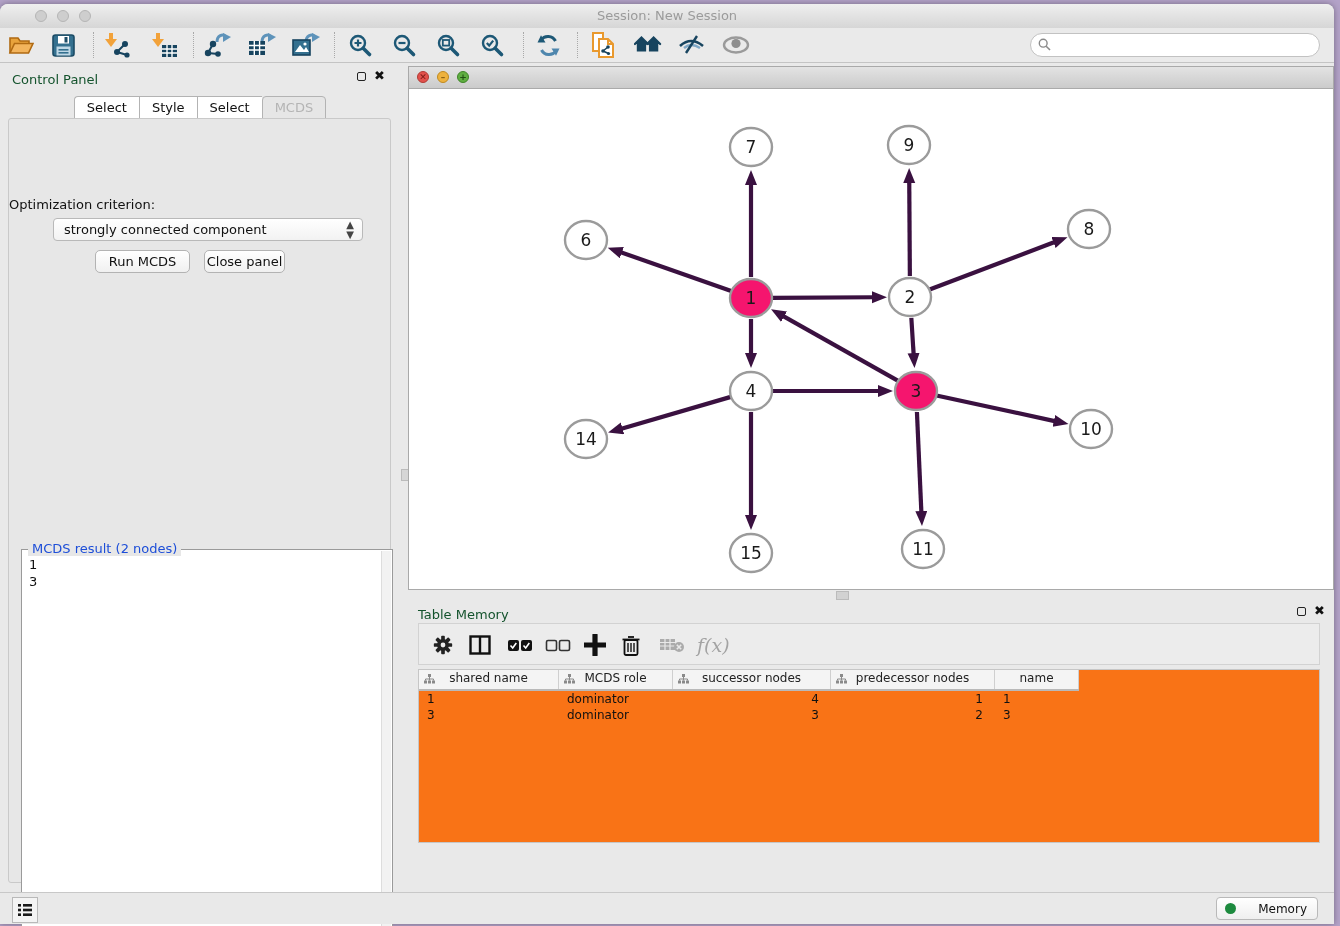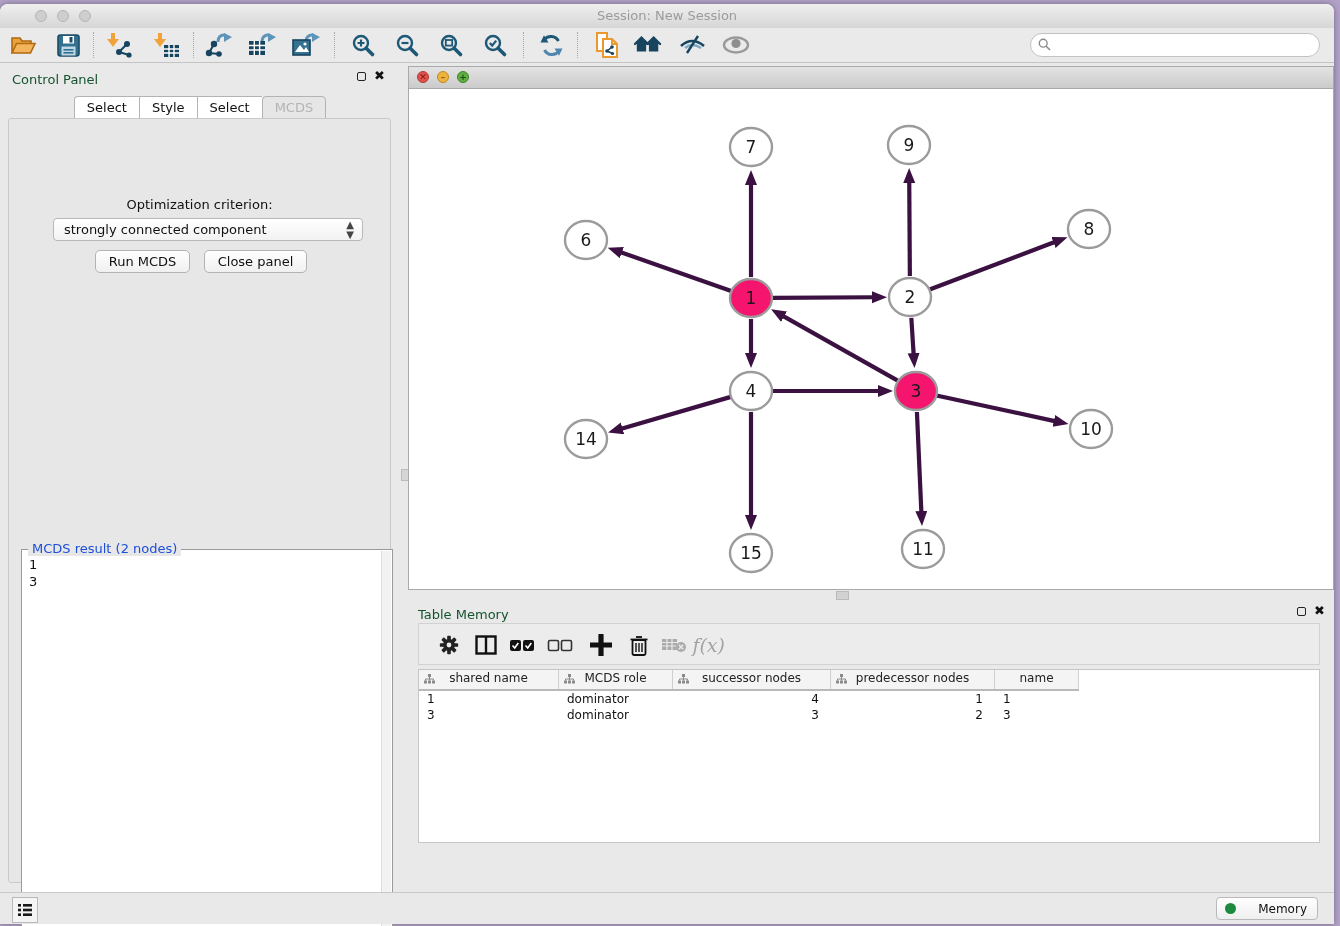--- a/index.html
+++ b/index.html
@@ -4,60 +4,60 @@
 <style>
   html,body{margin:0;padding:0}
   body{width:1340px;height:926px;background:#b3a2c8;font-family:"DejaVu Sans","Liberation Sans",sans-serif;position:relative;overflow:hidden;-webkit-font-smoothing:antialiased}
   .window{position:absolute;left:0;top:4px;width:1334px;height:920px;background:#e9e9e9;border-radius:8px 8px 0 0;box-shadow:0 0 6px rgba(0,0,0,.35)}
   
   .titlebar{position:absolute;left:0;top:0;width:100%;height:24px;background:linear-gradient(#efefef,#d6d6d6);border-bottom:1px solid #b9b9b9;border-radius:8px 8px 0 0}
   .titlebar .title{position:absolute;left:0;right:0;top:4px;text-align:center;font-size:13px;color:#9b9b9b}
   .tl{position:absolute;top:6px;width:12px;height:12px;border-radius:50%;background:#cecece;border:1px solid #b5b5b5;box-sizing:border-box}
   
   .toolbar{position:absolute;left:0;top:24px;width:100%;height:34px;background:#eaeaea;border-bottom:1px solid #c4c4c4}
-  .tbicon{position:absolute;top:3px;width:28px;height:28px;display:flex;align-items:center;justify-content:flex-end;cursor:default}
+  .tbicon{position:absolute;top:3px;width:28px;height:28px;display:flex;align-items:center;justify-content:flex-start;cursor:default}
   .tbsep{position:absolute;top:4px;height:26px;width:0;border-left:1px dotted #a9a9a9}
   .search{position:absolute;right:14px;top:5px;width:288px;height:22px;border:1px solid #c2c2c2;border-radius:12px;background:#fff}
   .search input{position:absolute;left:26px;top:1px;width:250px;height:18px;border:none;outline:none;font-size:12px;background:transparent}
   .search svg{position:absolute;left:7px;top:4px}
   
   .phead{position:absolute;left:0;top:0;width:100%;height:32px}
   .phead .ptitle{position:absolute;left:12px;top:10px;font-size:13px;color:#14532d}
   .wfloat{position:absolute;top:10px;width:9px;height:9px;border:1.5px solid #222;border-radius:2px;box-sizing:border-box}
   .wclose{position:absolute;top:6px;font-size:13px;font-weight:bold;color:#111}
   
   .cpanel{position:absolute;left:0;top:58px;width:400px;height:831px}
   .cp-tabs{position:absolute;left:0;top:34px;width:100%;text-align:center}
   .tab{display:inline-block;padding:3px 12px 4px;font-size:13px;background:#fff;border:1px solid #b3b3b3;border-right:none;color:#111;vertical-align:top}
   .tab:first-child{border-radius:4px 0 0 0}
   .tab:last-child{border-right:1px solid #b3b3b3;border-radius:0 4px 0 0}
   .tab.sel{background:#e6e6e6;color:#b4b4b4;border-radius:4px 4px 0 0}
   .cp-body{position:absolute;left:8px;top:56px;width:383px;height:765px;background:#e7e7e7;border:1px solid #c9c9c9;border-radius:3px;box-sizing:border-box}
-  .opt-label{position:absolute;left:0;width:100%;top:78px;text-align:center;font-size:13px;color:#111}
+  .opt-label{position:absolute;left:0;width:100%;top:78px;text-align:left;font-size:13px;color:#111}
   .select{position:absolute;left:44px;top:99px;width:310px;height:23px;background:linear-gradient(#ffffff,#f2f2f2);border:1px solid #b9b9b9;border-radius:4px;box-sizing:border-box;font-size:13px}
   .select .val{position:absolute;left:10px;top:3px;color:#111}
   .select .chev{position:absolute;right:8px;top:1px;font-size:10px;color:#444;line-height:10px;text-align:center}
   .btn{position:absolute;height:23px;background:linear-gradient(#ffffff,#f0f0f0);border:1px solid #b3b3b3;border-radius:5px;font-size:13px;color:#111;text-align:center;box-sizing:border-box;padding-top:3px}
   .fieldset{position:absolute;left:12px;top:430px;width:372px;height:382px;border:1px solid #9a9a9a;background:#fff;box-sizing:border-box}
   .fieldset .legend{position:absolute;left:6px;top:-9px;background:#e7e7e7;padding:0 4px;font-size:13px;color:#1d4ed8}
   .fieldset .scroll{position:absolute;right:1px;top:1px;bottom:1px;width:9px;background:#f2f2f2;border-left:1px solid #ddd}
   .fieldset pre{margin:6px 0 0 7px;font-family:"DejaVu Sans","Liberation Sans",sans-serif;font-size:13px;line-height:17px;color:#111}
   
   .netwin{position:absolute;left:408px;top:62px;width:926px;height:524px;border:1px solid #a9a9a9;box-sizing:border-box;background:#fff}
   .net-titlebar{position:absolute;left:0;top:0;width:100%;height:21px;background:linear-gradient(#e3e3e3,#cbcbcb);border-bottom:1px solid #aaa}
   .net-titlebar .title{position:absolute;left:0;right:0;top:3px;text-align:center;font-size:13px;color:#111}
   .tl2{position:absolute;top:4px;width:12px;height:12px;border-radius:50%;box-sizing:border-box;font-size:9px;font-weight:bold;text-align:center;line-height:11px}
   .canvas{position:absolute;left:0;top:22px;width:924px;height:500px;background:#fff}
   .vsplit{position:absolute;left:401px;top:465px;width:6px;height:10px;background:#d6d6d6;border:1px solid #bbb}
   .hsplit{position:absolute;left:836px;top:587px;width:11px;height:7px;background:#d2d2d2;border:1px solid #bbb}
   
   .tpanel{position:absolute;left:408px;top:593px;width:926px;height:296px}
   .t-toolbar{position:absolute;left:10px;top:26px;width:902px;height:42px;background:#ececec;border:1px solid #d2d2d2;box-sizing:border-box}
   .t-toolbar .tbicon{top:7px}
-  .tgrid{position:absolute;left:10px;top:72px;width:902px;height:174px;background:#ffffff;border:1px solid #c6c6c6;box-sizing:border-box;overflow:hidden}
+  .tgrid{position:absolute;left:10px;top:72px;width:902px;height:174px;background:#f97316;border:1px solid #c6c6c6;box-sizing:border-box;overflow:hidden}
   .thead{position:absolute;left:0;top:0;height:19px;display:flex;border-bottom:2px solid #b9b9b9}
   .th{position:relative;background:#f4f4f4;border-right:1px solid #cfcfcf;box-sizing:border-box;font-size:12px;color:#222;text-align:center;line-height:17px}
   .th svg{position:absolute;left:5px;top:4px}
   .trow{position:absolute;left:0;height:16px;display:flex;font-size:12px;color:#111}
   .td{box-sizing:border-box;line-height:16px;padding:0 12px 0 8px}
   .t-tabs{position:absolute;left:0;width:100%;top:266px;text-align:center}
   .ttab{display:inline-block;padding:3px 14px 4px;font-size:13px;background:#fff;border:1px solid #b9b9b9;border-right:none;color:#111}
   .ttab:first-child{border-radius:5px 0 0 5px}
   .ttab:last-child{border-right:1px solid #b9b9b9;border-radius:0 5px 5px 0}
   .ttab.sel{background:#d9d9d9;color:#bdbdbd;text-shadow:0 1px 0 #fff}
@@ -228,21 +228,21 @@
       <span class="wclose" style="right:15px">✖</span>
     </div>
     <div class="cp-tabs" id="cpTabs"><span class="tab">Select</span><span class="tab">Style</span><span class="tab">Select</span><span class="tab sel">MCDS</span></div>
     <div class="cp-body">
       <div class="opt-label">Optimization criterion:</div>
       <div class="select">
         <span class="val">strongly connected component</span>
         <span class="chev">▲<br>▼</span>
       </div>
       <div class="btn" style="left:86px;top:131px;width:95px">Run MCDS</div>
-      <div class="btn" style="left:195px;top:131px;width:103px">Close panel</div>
+      <div class="btn" style="left:195px;top:131px;width:81px">Close panel</div>
       <div class="fieldset">
         <span class="legend">MCDS result (2 nodes)</span>
         <pre id="resultText">1
 3</pre>
         <div class="scroll"></div>
       </div>
     </div>
   </div>
 
   <div class="vsplit"></div>

